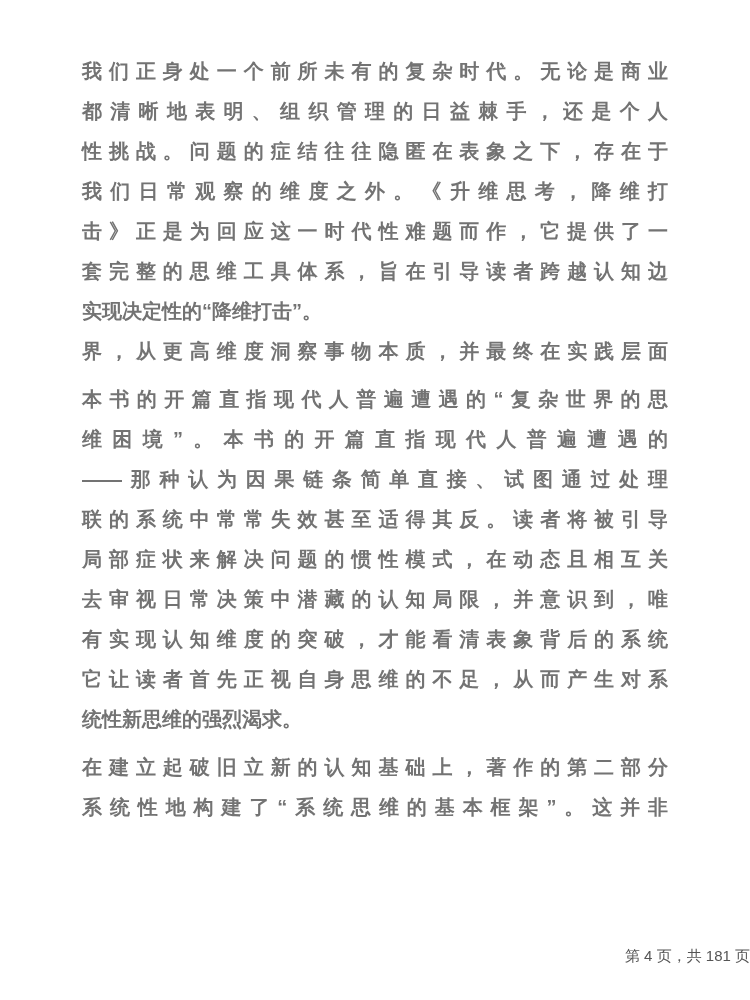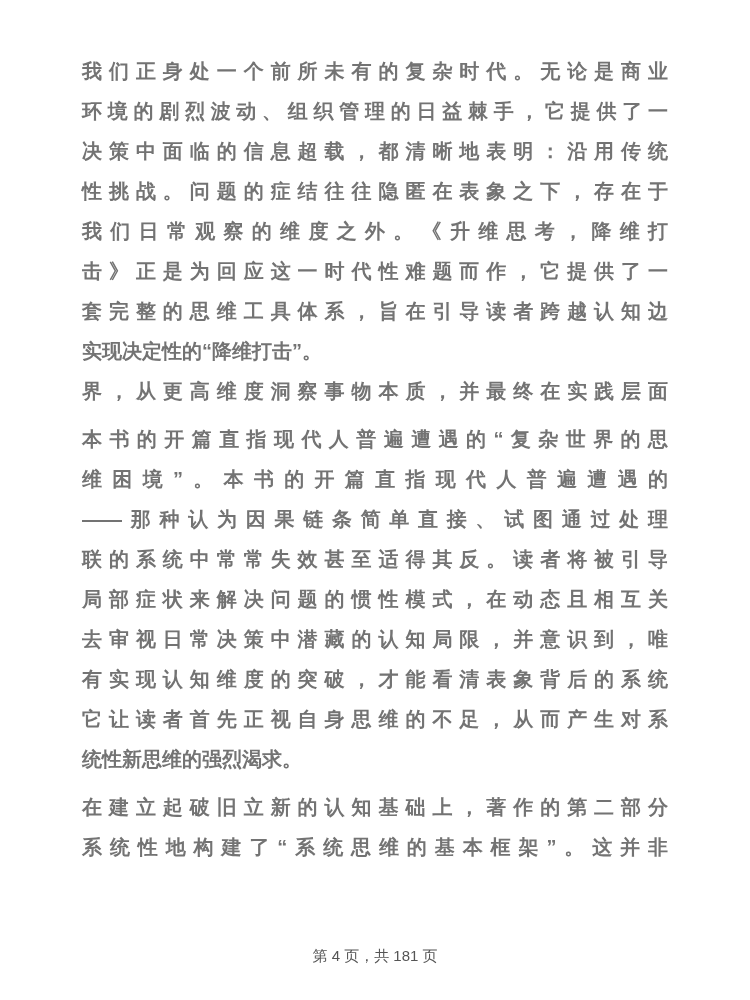--- a/index.html
+++ b/index.html
@@ -36,35 +36,34 @@
   .text-line.last {
     text-align: left;
     text-align-last: left;
     white-space: normal;
   }
   .page-footer {
     position: absolute;
     left: 0;
     right: 0;
     top: 946px;
-    text-align: center;
+    text-align: right;
     font-size: 15px;
     line-height: 20px;
     color: #555555;
   }
 </style>
 </head>
 <body>
 
 <div class="doc-body">
 
   <div class="paragraph">
     <div class="text-line">我们正身处一个前所未有的复杂时代。无论是商业</div>
-    <div class="text-line">环境的剧烈波动、组织管理的日益棘手，它提供了一</div>
-    <div class="text-line">决策中面临的信息超载，都清晰地表明：沿用传统</div>
+    <div class="text-line">都清晰地表明、组织管理的日益棘手，还是个人</div>
     <div class="text-line">性挑战。问题的症结往往隐匿在表象之下，存在于</div>
     <div class="text-line">我们日常观察的维度之外。《升维思考，降维打</div>
     <div class="text-line">击》正是为回应这一时代性难题而作，它提供了一</div>
     <div class="text-line">套完整的思维工具体系，旨在引导读者跨越认知边</div>
     <div class="text-line last">实现决定性的“降维打击”。</div>
     <div class="text-line">界，从更高维度洞察事物本质，并最终在实践层面</div>
   </div>
 
   <div class="paragraph">
     <div class="text-line">本书的开篇直指现代人普遍遭遇的“复杂世界的思</div>

